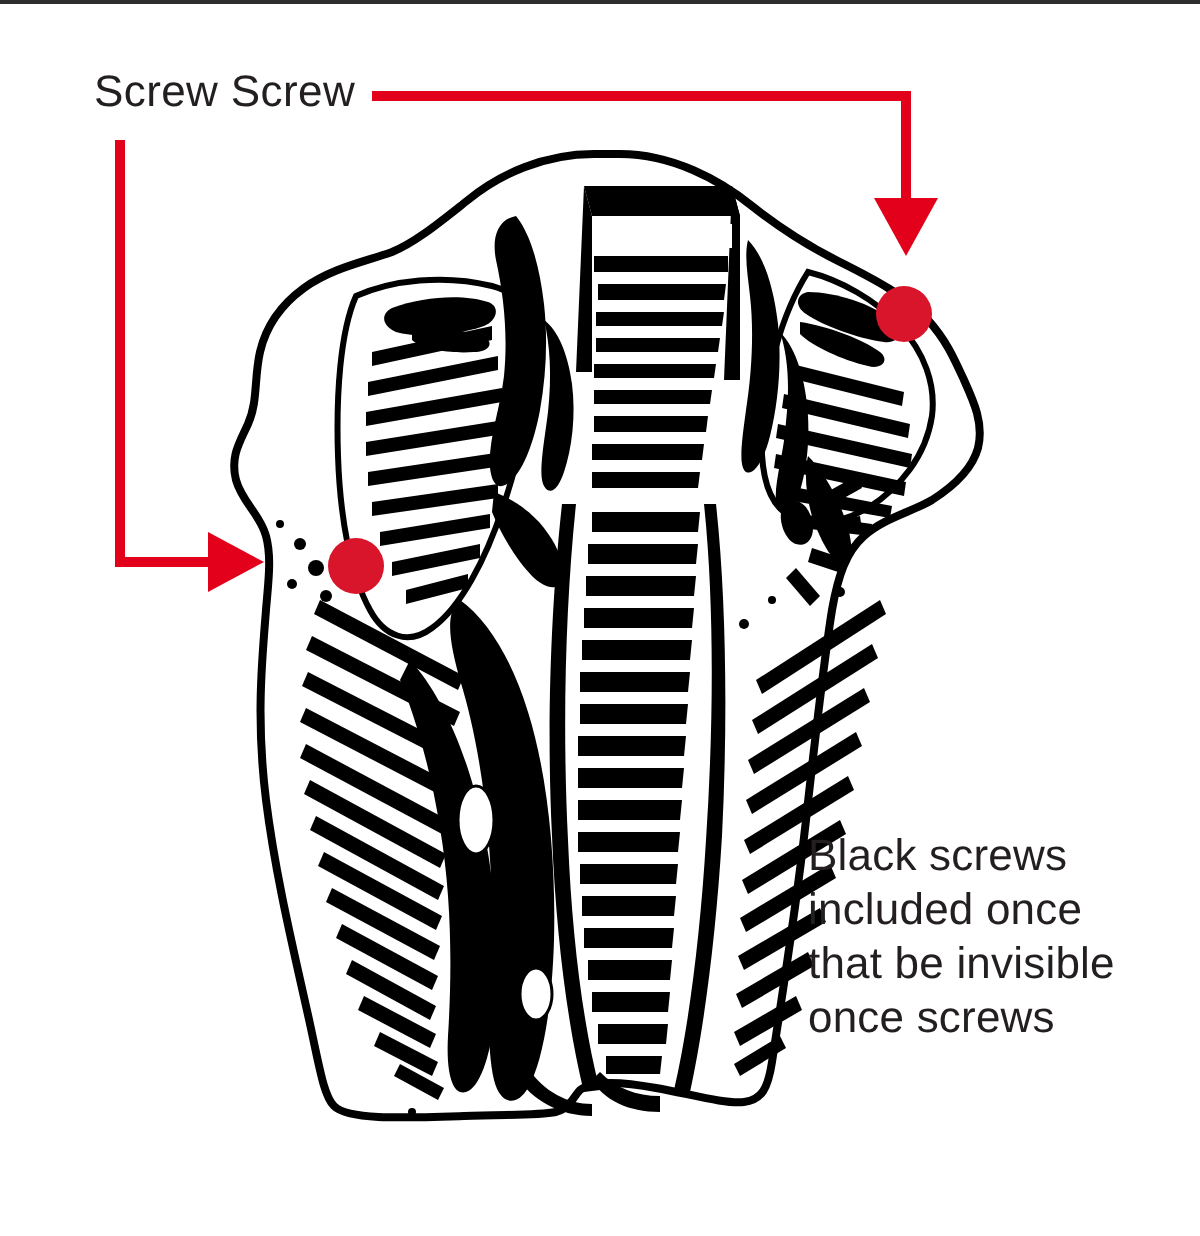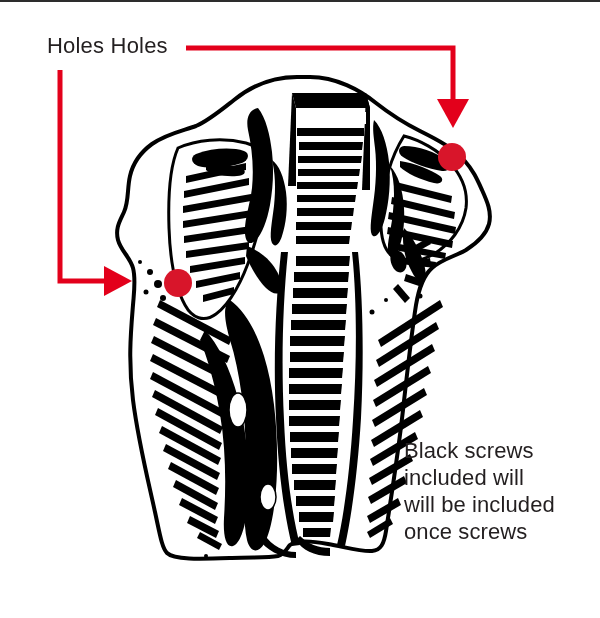--- a/index.html
+++ b/index.html
@@ -39,21 +39,21 @@
     top: 33px;
     font-size: 22px;
     line-height: 26px;
     letter-spacing: 0.2px;
     color: #231f20;
     white-space: nowrap;
   }
   #note-block {
     position: absolute;
     left: 404px;
-    top: 437px;
+    top: 414px;
     width: 190px;
     font-size: 22px;
     line-height: 27px;
     letter-spacing: 0.1px;
     color: #231f20;
   }
   #note-block .note-line {
     display: block;
     white-space: nowrap;
   }
@@ -306,22 +306,22 @@
 
     <g>
       <path d="M60 70 L60 281 L108 281" fill="none" stroke="#E3001B" stroke-width="5" stroke-linecap="butt"></path>
       <polygon points="132,281 104,266 104,296" fill="#E3001B"></polygon>
     </g>
 
     <circle cx="452" cy="157" r="14" fill="#D8152A"></circle>
     <circle cx="178" cy="283" r="14" fill="#D8152A"></circle>
   </svg>
 
-  <div id="label-screw-holes">Holes Holes</div>
+  <div id="label-screw-holes">Screw Screw</div>
 
   <div id="note-block">
     <span class="note-line">Black screws</span>
-    <span class="note-line">included will</span>
-    <span class="note-line">will be included</span>
+    <span class="note-line">included once</span>
+    <span class="note-line">that be invisible</span>
     <span class="note-line">once screws</span>
   </div>
 
 </div>
 
 </body></html>

